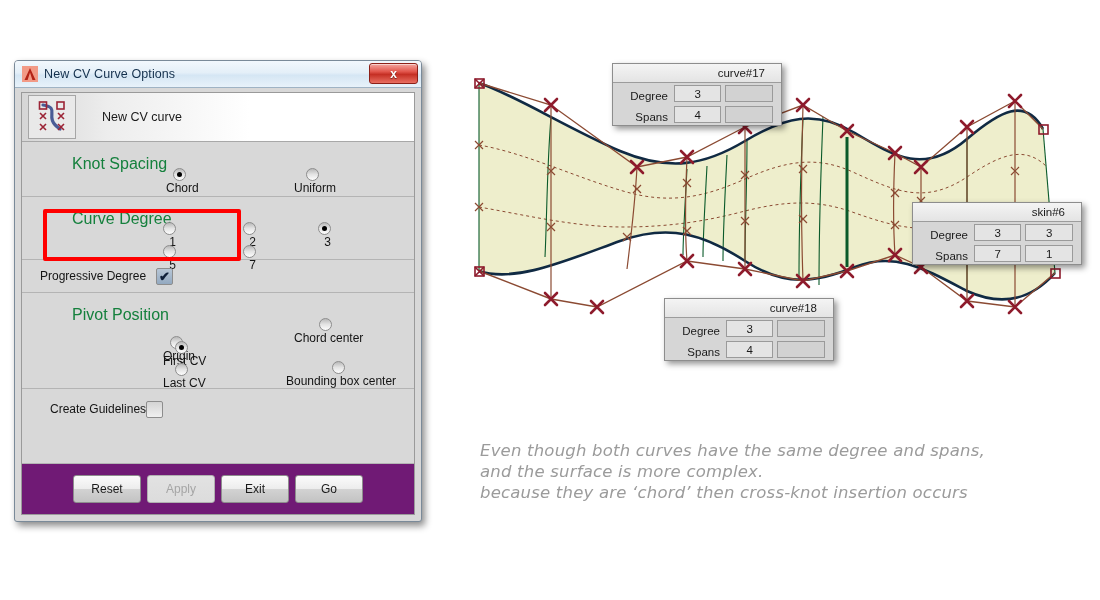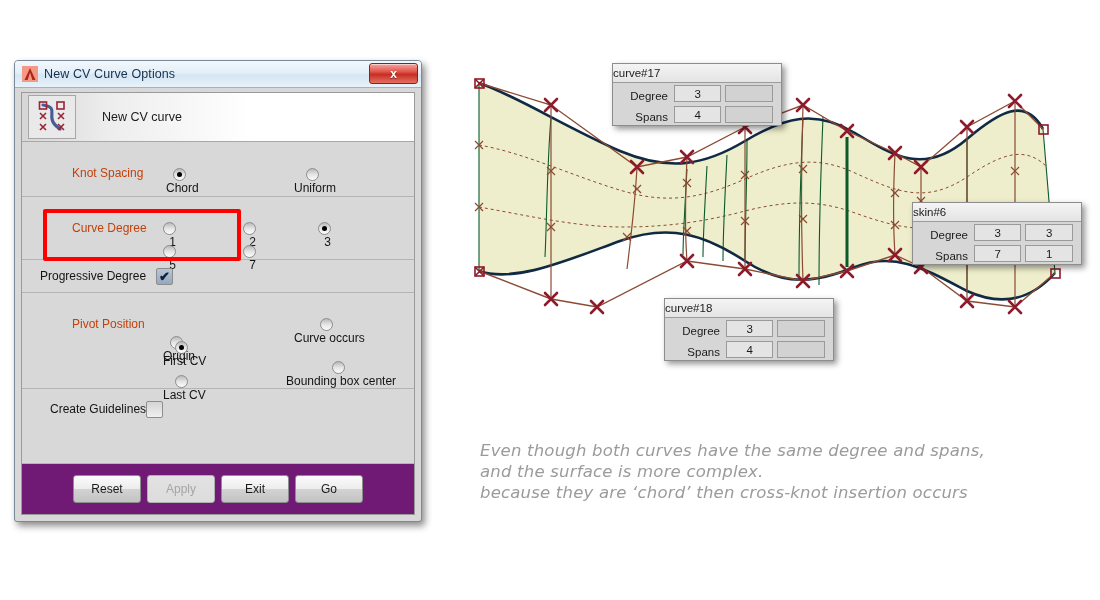--- a/index.html
+++ b/index.html
@@ -47,21 +47,21 @@
     background:linear-gradient(to right,#d6d6d6 0%,#ededed 22%,#ffffff 58%,#ffffff 100%);
     border-bottom:1px solid #a8a8a8;display:flex;align-items:center;
   }
   #banner-icon{
     width:46px;height:42px;margin-left:6px;background:#e9e9e9;
     border:1px solid #a6a6a6;display:flex;align-items:center;justify-content:center;
   }
   #banner-label{margin-left:26px;font-size:12.5px;color:#1a1a1a;}
 
   .grp{border-bottom:1px solid #b4b4b4;position:relative;}
-  .grp-title{font-size:12px;color:#c2410c;padding:24px 0 2px 50px;}
+  .grp-title{font-size:16px;color:#15803d;padding:13px 0 2px 50px;}
   .opt{display:flex;align-items:center;font-size:12px;color:#141414;flex-direction:column;}
   .radio{
     width:13px;height:13px;border-radius:50%;
     background:linear-gradient(to bottom,#b9b9b9 0%,#e3e3e3 48%,#fdfdfd 100%);
     border:1px solid #8d8d8d;box-sizing:border-box;margin-right:6px;
     display:flex;align-items:center;justify-content:center;flex:0 0 13px;
   }
   .radio .dot{width:5px;height:5px;border-radius:50%;background:#000;display:none;}
   .radio.on .dot{display:block;}
   .chk{
@@ -84,21 +84,21 @@
   #d1{left:141px;top:25px;} #d2{left:221px;top:25px;} #d3{left:296px;top:25px;}
   #d5{left:141px;top:48px;} #d7{left:221px;top:48px;}
 
   #prog-grp{height:32px;display:flex;align-items:center;padding-left:18px;}
   #prog-label{font-size:12px;color:#141414;margin-right:10px;}
 
   #pivot-grp{height:95px;}
   #pivot-grp .opt{position:absolute;}
   #p-origin{left:141px;top:43px;}
   #p-first{left:141px;top:48px;}
-  #p-last{left:141px;top:82px;}
+  #p-last{left:141px;top:70px;}
   #p-curvec{left:272px;top:25px;}
   #p-bbox{left:264px;top:48px;margin-top:20px;}
 
   #guide-grp{flex:1;display:flex;align-items:flex-start;padding:12px 0 0 28px;border-bottom:none;}
   #guide-label{font-size:12px;color:#141414;margin-right:0;line-height:17px;}
 
   #btnbar{
     height:50px;flex:0 0 50px;border-top:1px solid #b4b4b4;
     display:flex;align-items:center;justify-content:center;gap:6px;
     background:#701a75;
@@ -124,21 +124,21 @@
   
   .panel{
     position:absolute;
     background:#d6d6d6;border:1px solid #8d8d8d;
     box-shadow:3px 3px 6px rgba(0,0,0,.42);
     font-size:11.5px;color:#1a1a1a;
   }
   .panel-title{
     background:linear-gradient(to bottom,#f4f4f4,#e4e4e4);
     border-bottom:1px solid #9c9c9c;
-    text-align:left;padding:3px 0 3px 0;font-size:11.5px;
+    text-align:right;padding:3px 16px 3px 0;font-size:11.5px;
   }
   .panel-row{display:flex;align-items:flex-end;padding:2px 4px;}
   .panel-row .lbl{width:56px;text-align:right;padding-right:6px;font-size:11.5px;}
   .fld{
     width:52px;height:17px;box-sizing:border-box;
     border:1px solid #9a9a9a;background:#e4e4e4;
     display:flex;align-items:center;justify-content:center;
     font-size:11.5px;margin-right:4px;
   }
   .fld.empty{background:#d2d2d2;}
@@ -252,21 +252,21 @@
             <span class="dot"></span>
           </span>
         <span>First CV</span>
       </div>
       <div class="opt" id="p-last">
         <span class="radio"></span>
         <span>Last CV</span>
       </div>
       <div class="opt" id="p-curvec">
         <span class="radio"></span>
-        <span>Curve occurs</span>
+        <span>Chord center</span>
       </div>
       <div class="opt" id="p-bbox">
         <span class="radio"></span>
         <span>Bounding box center</span>
       </div>
     </div>
 
     <div class="grp" id="guide-grp">
       <span id="guide-label">Create Guidelines</span>
       <span class="chk"></span>

